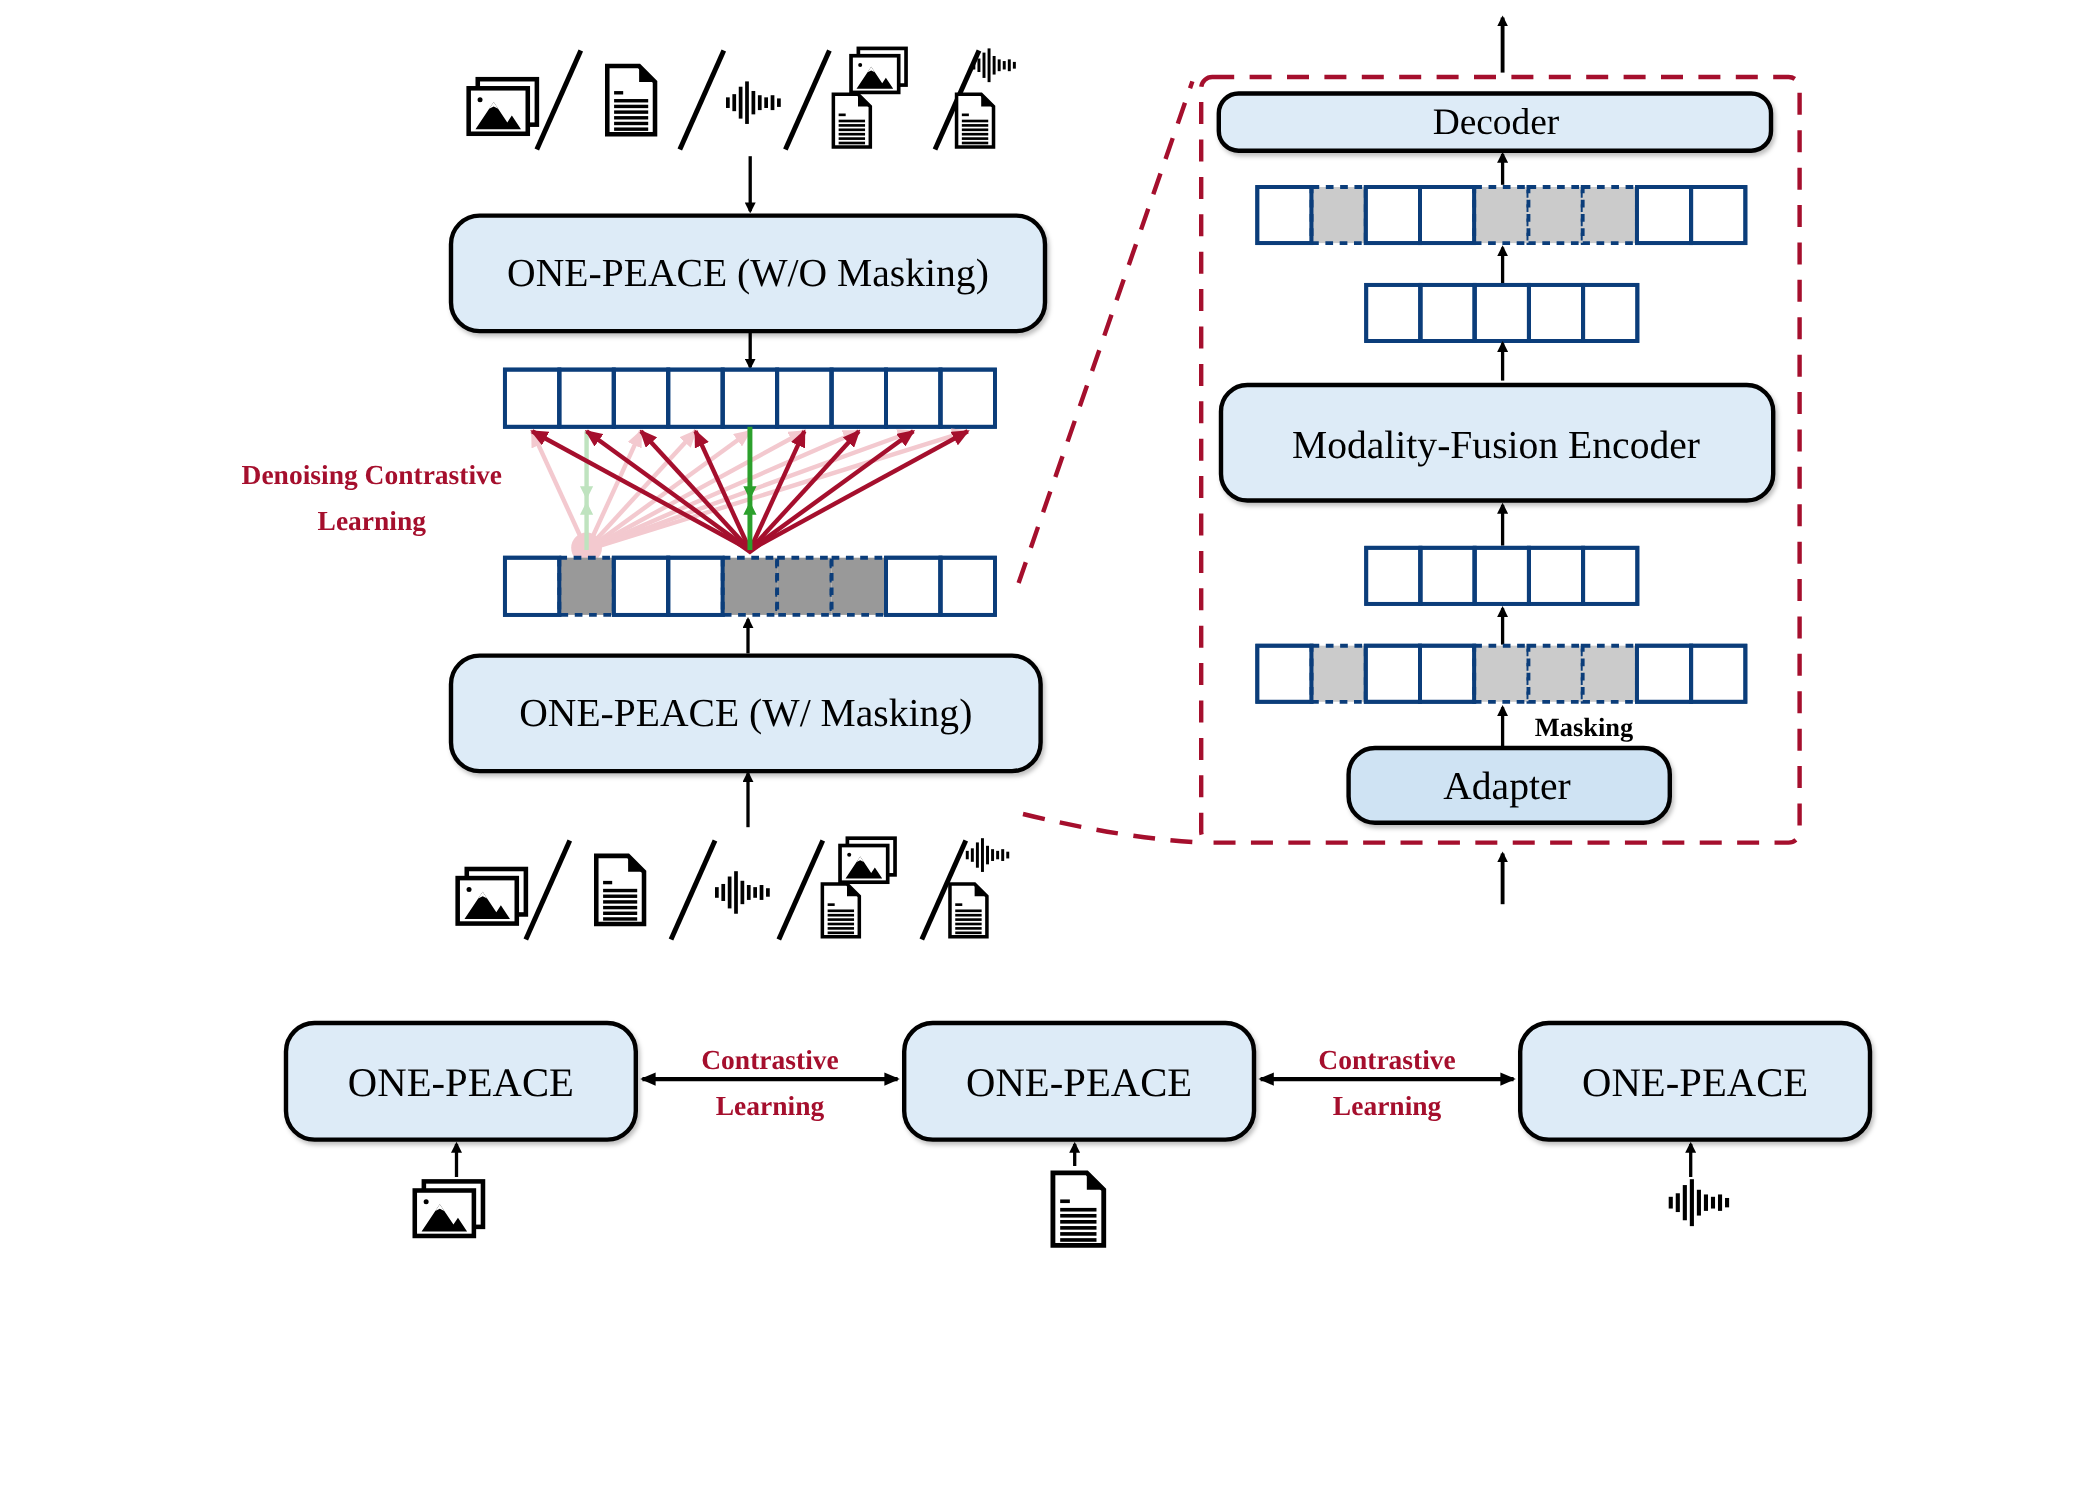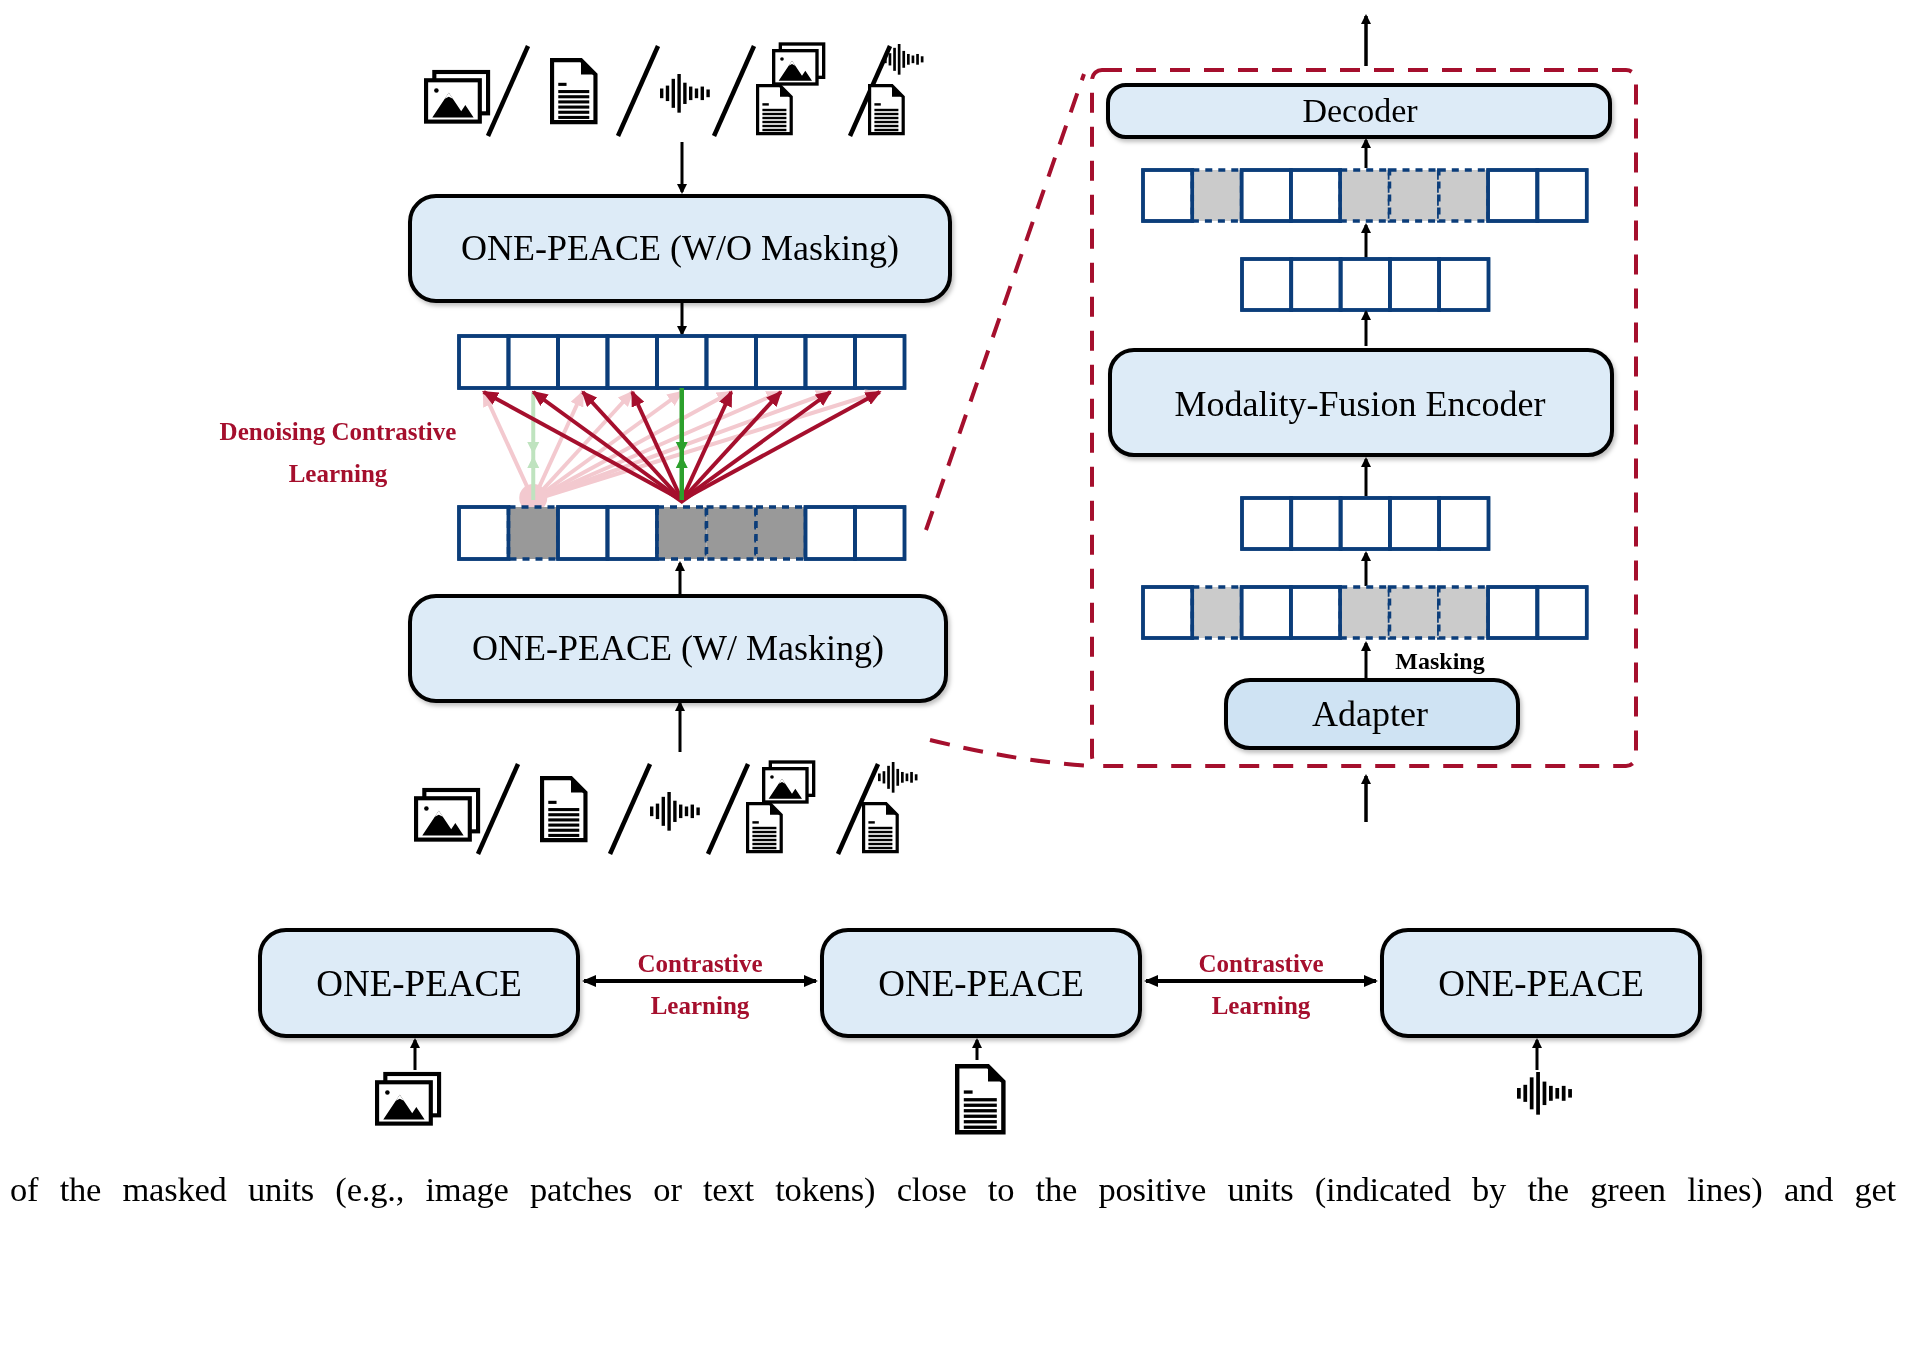--- a/index.html
+++ b/index.html
@@ -424,14 +424,13 @@
       </g>
       <g>
         <line x1="1146" y1="981" x2="1376" y2="981" stroke="#000" stroke-width="4" marker-start="url(#arrowBlackBig)" marker-end="url(#arrowBlackBig)"></line>
         <text x="1261" y="972" font-size="25" text-anchor="middle" class="red-label">Contrastive</text>
         <text x="1261" y="1014" font-size="25" text-anchor="middle" class="red-label">Learning</text>
       </g>
     </g>
 </svg>
 
 <div id="caption">
-  <span class="line">of the masked units (e.g., image patches or text tokens) close to the positive units (indicated by the green lines) and get</span>
 </div>
 
 </body></html>

